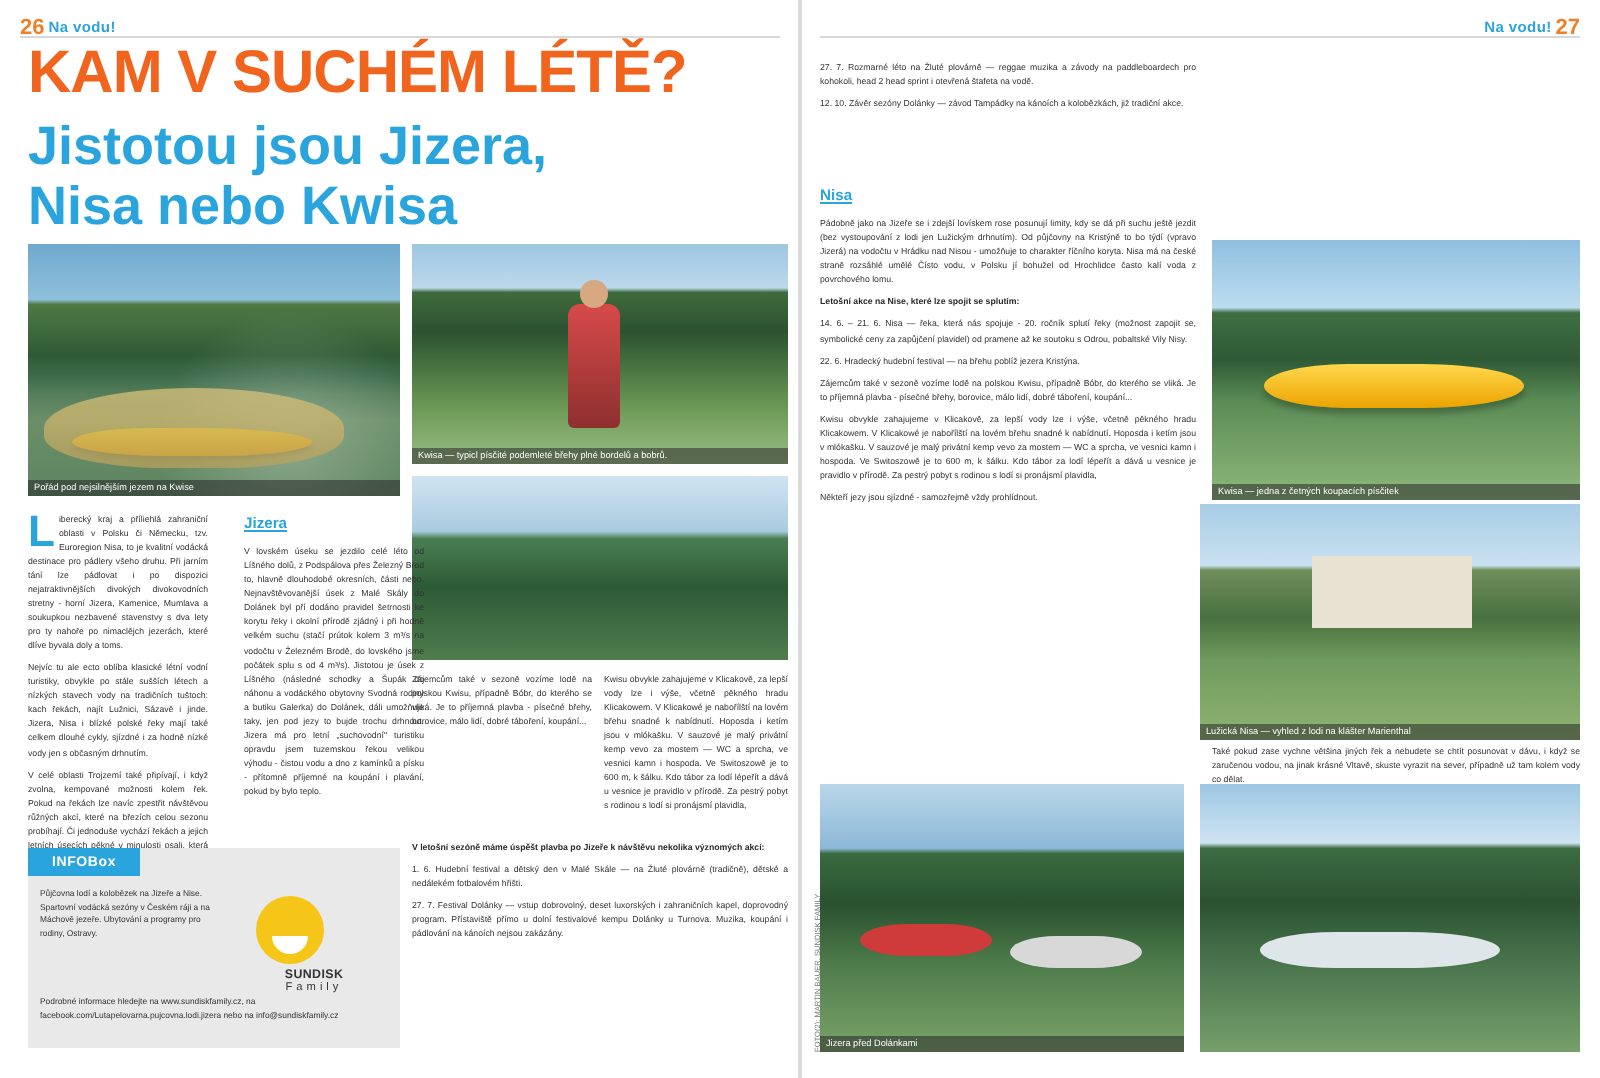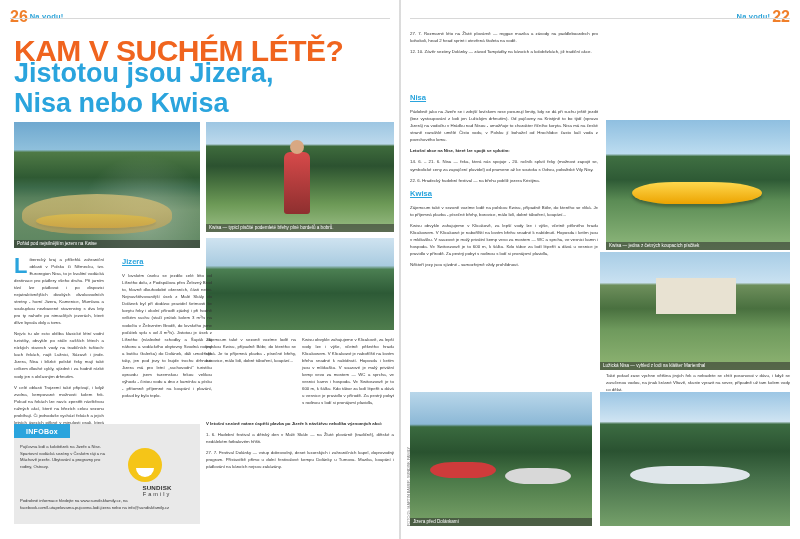--- a/index.html
+++ b/index.html
@@ -11,34 +11,33 @@
     overflow:hidden;
     position:relative;
   }
   .page{position:absolute;top:0;left:0;width:800px;height:539px;}
   .leftpage{position:absolute;left:0;top:0;width:400px;height:539px;background:#fff;}
   .rightpage{position:absolute;left:400px;top:0;width:400px;height:539px;background:#fff;}
   .gutter{position:absolute;left:399px;top:0;width:2px;height:539px;background:linear-gradient(90deg,#e8e8e8,#cfcfcf,#e8e8e8);}
 
   
   .rh{position:absolute;top:8px;font-size:7px;color:#8a8a8a;}
-  .rh .pg{font-size:16px;font-weight:bold;color:#f07f2a;vertical-align:middle;}
+  .rh .pg{font-size:11px;font-weight:bold;color:#f07f2a;vertical-align:middle;}
   .rh .brand{color:#2da3d8;font-weight:bold;letter-spacing:.2px;font-size:7.5px;}
   .rh-left{left:10px;}
   .rh-right{right:10px;text-align:right;}
   .rule{position:absolute;height:1px;background:#d8d8d8;top:18px;}
   .rule-left{left:10px;width:380px;}
   .rule-right{left:410px;width:380px;}
 
   
   .title1{
     position:absolute;left:14px;top:22px;width:380px;
     font-size:30px;font-weight:bold;color:#f0641e;letter-spacing:-0.5px;
     line-height:1;
-    margin-top:14px;
   }
   .title2{
     position:absolute;left:14px;top:58px;width:290px;
     font-size:27px;font-weight:bold;color:#2aa4dd;line-height:1.12;
   }
 
   
   .photo{position:absolute;overflow:hidden;}
   .cap{
     position:absolute;font-size:4.6px;color:#ffffff;background:rgba(40,40,40,.55);
@@ -119,21 +118,21 @@
   <div class="gutter"></div>
 
   <div class="rh rh-left">
     <span class="pg">26</span>
     <span class="brand">Na vodu!</span>
   </div>
   <div class="rule rule-left"></div>
 
   <div class="rh rh-right">
     <span class="brand">Na vodu!</span>
-    <span class="pg">22</span>
+    <span class="pg">27</span>
   </div>
   <div class="rule rule-right"></div>
 
   <div class="title1">KAM V SUCHÉM LÉTĚ?</div>
   <div class="title2">Jistotou jsou Jizera, Nisa nebo Kwisa</div>
 
   <div class="photo ph-main">
     <div class="kayak"></div>
     <div class="cap" style="left:0;bottom:0;width:180px;">Pořád pod nejsilnějším jezem na Kwise</div>
   </div>
@@ -186,21 +185,20 @@
     <p class="item">27. 7. Rozmarné léto na Žluté plovárně — reggae muzika a závody na paddleboardech pro kohokoli, head 2 head sprint i otevřená štafeta na vodě.</p>
     <p class="item">12. 10. Závěr sezóny Dolánky — závod Tampádky na kánoích a kolobězkách, již tradiční akce.</p>
   </div>
 
   <div class="col" style="left:410px;top:92px;width:188px;">
     <p class="sub">Nisa</p>
     <p>Pádobně jako na Jizeře se i zdejší lovískem rose posunují limity, kdy se dá při suchu ještě jezdit (bez vystoupování z lodi jen Lužickým drhnutím). Od půjčovny na Kristýně to bo týdí (vpravo Jizerá) na vodočtu v Hrádku nad Nisou - umožňuje to charakter říčního koryta. Nisa má na české straně rozsáhlé umělé Čísto vodu, v Polsku jí bohužel od Hrochlidce často kalí voda z povrchového lomu.</p>
     <p class="lead">Letošní akce na Nise, které lze spojit se splutím:</p>
     <p class="item">14. 6. – 21. 6. Nisa — řeka, která nás spojuje - 20. ročník splutí řeky (možnost zapojit se, symbolické ceny za zapůjčení plavidel) od pramene až ke soutoku s Odrou, pobaltské Vily Nisy.</p>
     <p class="item">22. 6. Hradecký hudební festival — na břehu poblíž jezera Kristýna.</p>
-    <p class="sub">Kwisa</p>
     <p>Zájemcům také v sezoně vozíme lodě na polskou Kwisu, případně Bóbr, do kterého se vliká. Je to příjemná plavba - písečné břehy, borovice, málo lidí, dobré táboření, koupání...</p>
     <p>Kwisu obvykle zahajujeme v Klicakově, za lepší vody lze i výše, včetně pěkného hradu Klicakowem. V Klicakowé je nabořílští na lovém břehu snadné k nabídnutí. Hoposda i ketím jsou v mlókašku. V sauzové je malý privátní kemp vevo za mostem — WC a sprcha, ve vesnici kamn i hospoda. Ve Switoszowě je to 600 m, k šálku. Kdo tábor za lodí lépeřít a dává u vesnice je pravidlo v přírodě. Za pestrý pobyt s rodinou s lodí si pronájsmí plavidla,</p>
     <p>Někteří jezy jsou sjízdné - samozřejmě vždy prohlídnout.</p>
   </div>
 
   <div class="photo ph-top">
     <div class="boat"></div>
     <div class="cap" style="left:0;bottom:0;width:178px;">Kwisa — jedna z četných koupacích písčitek</div>
   </div>
 

